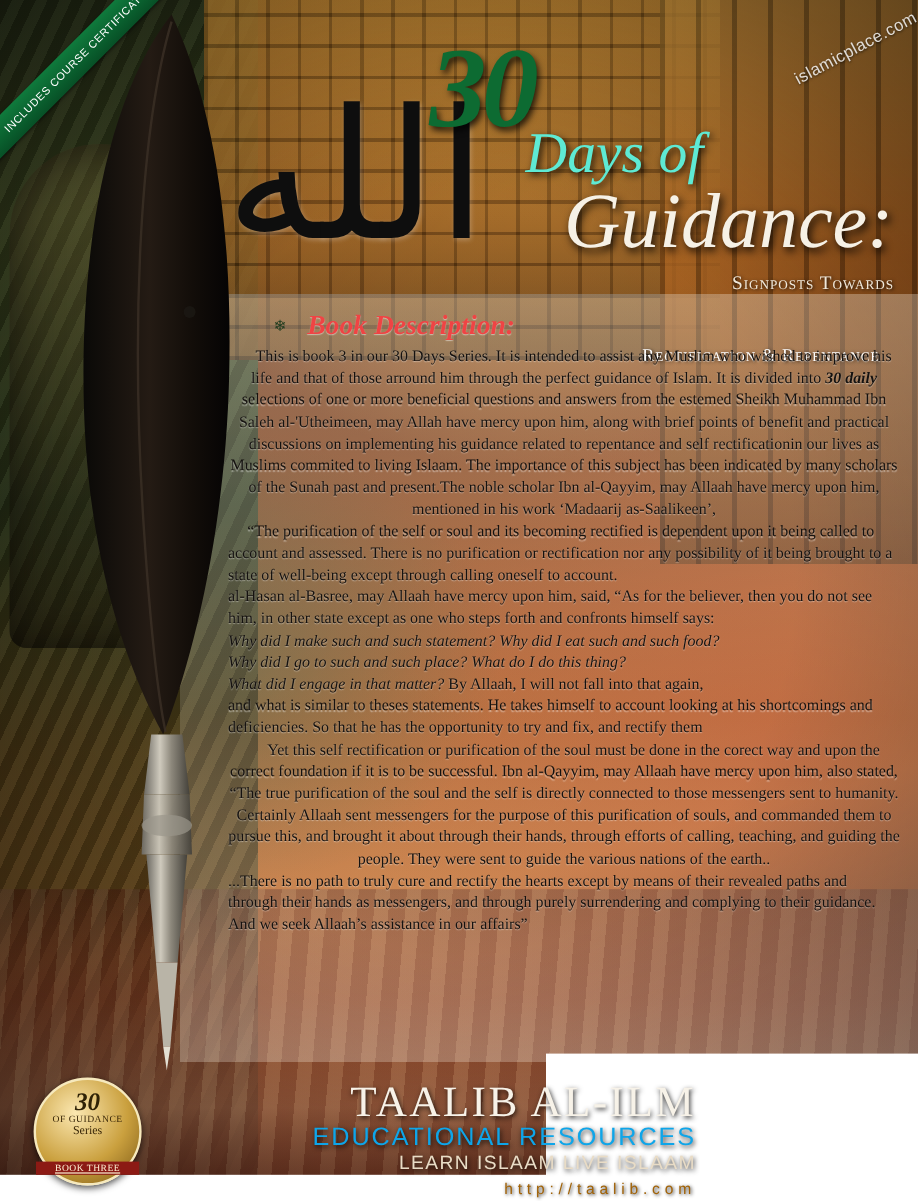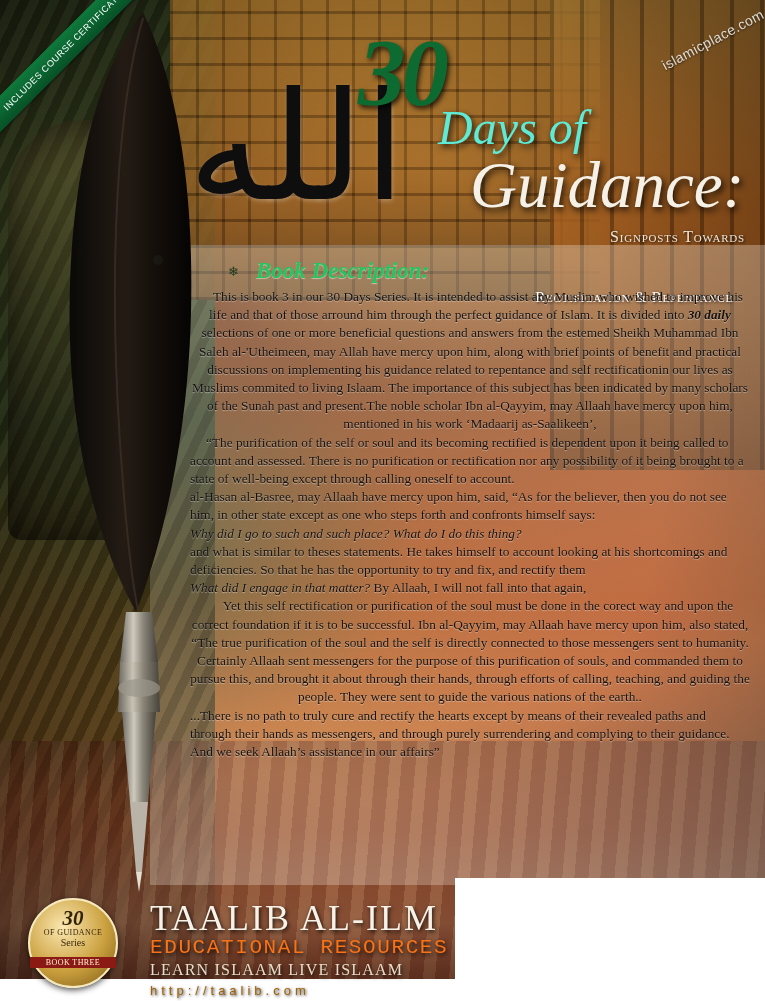--- a/index.html
+++ b/index.html
@@ -194,21 +194,21 @@
     text-align: center;
   }
 
   
   .desc-head {
     position: absolute;
     left: 256px; top: 258px;
     font-size: 23px;
     font-style: italic;
     font-weight: bold;
-    color: #22c55e;
+    color: #ef4444;
     text-shadow: 0 1px 1px rgba(255,255,255,0.5);
     z-index: 12;
   }
   .desc-bullet {
     position: absolute;
     left: 228px; top: 264px;
     font-size: 13px;
     color: #1d3a1d;
     z-index: 12;
   }
@@ -244,41 +244,41 @@
     width: 765px; height: 22px;
     background: #ffffff;
     z-index: 13;
   }
 
   
   .pub {
     position: absolute;
     left: 150px; top: 900px;
     width: 430px;
-    text-align: left;
+    text-align: right;
     z-index: 14;
   }
   .pub-name {
     font-family: "Liberation Serif", serif;
     font-size: 36px;
     letter-spacing: 2px;
     color: #f7f2e8;
     text-shadow: 1px 2px 4px rgba(0,0,0,0.85);
     line-height: 36px;
   }
   .pub-sub {
-    font-family: Liberation Mono, monospace;
+    font-family: Liberation Sans, sans-serif;
     font-size: 21px;
     letter-spacing: 1.6px;
-    color: #f97316;
+    color: #0ea5e9;
     text-shadow: 1px 2px 4px rgba(0,0,0,0.85);
     line-height: 24px;
   }
   .pub-tag {
-    font-family: Liberation Serif, serif;
+    font-family: Liberation Sans, sans-serif;
     font-size: 16px;
     letter-spacing: 1.2px;
     color: #e9dcc6;
     text-shadow: 1px 2px 4px rgba(0,0,0,0.85);
     line-height: 20px;
   }
   .pub-url {
     font-family: "Liberation Sans", sans-serif;
     font-size: 13px;
     letter-spacing: 4px;
@@ -302,22 +302,23 @@
     font-family: "Liberation Serif", serif;
   }
   .seal .s30 { font-size: 21px; font-weight: bold; font-style: italic; line-height: 20px; margin-top: 8px; color:#2f2206;}
   .seal .sdg { font-size: 8px; letter-spacing: 0.4px; line-height: 9px; }
   .seal .sser { font-size: 10px; line-height: 12px; }
   .seal .sbook {
     font-size: 8px;
     letter-spacing: 0.4px;
     background: #8c1a14;
     color: #fff3d6;
-    margin-top: 8px;
+    margin-top: 19px;
     padding: 1px 0;
+    text-decoration: underline;
   }
 </style>
 </head>
 <body>
 
 <div id="page">
 
   <div class="bg-base"></div>
   <div class="bg-arch-left"></div>
   <div class="bg-grid-top"></div>
@@ -366,23 +367,24 @@
   <div class="title-sub1">Signposts Towards</div>
   <div class="title-sub2">Rectification &amp; Repentance</div>
 
   <div class="desc-bullet">❄</div>
   <div class="desc-head">Book Description:</div>
 
   <div class="body">
     <p class="p-indent"><span>This is book 3 in our 30 Days Series. It is intended to assist any Muslim who wished to improve his life and that of those arround him through the perfect guidance of Islam. It is divided into </span><span class="bold ital">30 daily</span><span> selections of one or more beneficial questions and answers from the estemed Sheikh Muhammad Ibn Saleh al-'Utheimeen, may Allah have mercy upon him, along with brief points of benefit and practical discussions on implementing his guidance related to repentance and self rectificationin our lives as Muslims commited to living Islaam. The importance of this subject has been indicated by many scholars of the Sunah past and present.The noble scholar  Ibn al-Qayyim, may Allaah have mercy upon him, mentioned in his work ‘Madaarij as-Saalikeen’,</span></p>
     <p class="p-quote">“The purification of the self or soul and its becoming rectified is dependent upon it being called to account and assessed. There is no purification or rectification nor any possibility of it being brought to a state of well-being except through calling oneself to account.</p>
     <p>al-Hasan al-Basree, may Allaah have mercy upon him, said, “As for the believer, then you do not see him, in other state except as one who steps forth and confronts himself says:</p>
+    <p class="p-lines">Why did I make such and such statement? Why did I eat such and such food?</p>
     <p class="p-lines">Why did I go to such and such place? What do I do this thing?</p>
+    <p><span class="ital">What did I engage in that matter?</span><span> By Allaah, I will not fall into that again,</span></p>
     <p>and what is similar to theses statements. He takes himself to account looking at his shortcomings and deficiencies. So that he has  the opportunity to try and fix, and rectify them</p>
-    <p><span class="ital">What did I engage in that matter?</span><span> By Allaah, I will not fall into that again,</span></p>
     <p class="blk p-indent">Yet this self rectification or purification of the soul must be done in the corect way and upon the correct foundation if it is to be successful. Ibn al-Qayyim, may Allaah have mercy upon him, also stated, “The true purification of the soul and the self is directly connected to those messengers sent to humanity. Certainly Allaah sent messengers for the purpose of this purification of souls, and commanded them to pursue this, and brought it about through their hands, through efforts of calling, teaching, and guiding the people. They were sent to guide the various nations of the earth..</p>
     <p class="blk">...There is no path to truly cure and rectify the hearts except by means of their revealed paths and through their hands as messengers, and through purely surrendering and complying to their guidance. And we seek Allaah’s assistance in our affairs”</p>
   </div>
 
   <div class="white-band"></div>
   <div class="white-band2"></div>
 
   <div class="pub">
     <div class="pub-name">TAALIB AL-ILM</div>
     <div class="pub-sub">EDUCATIONAL RESOURCES</div>

